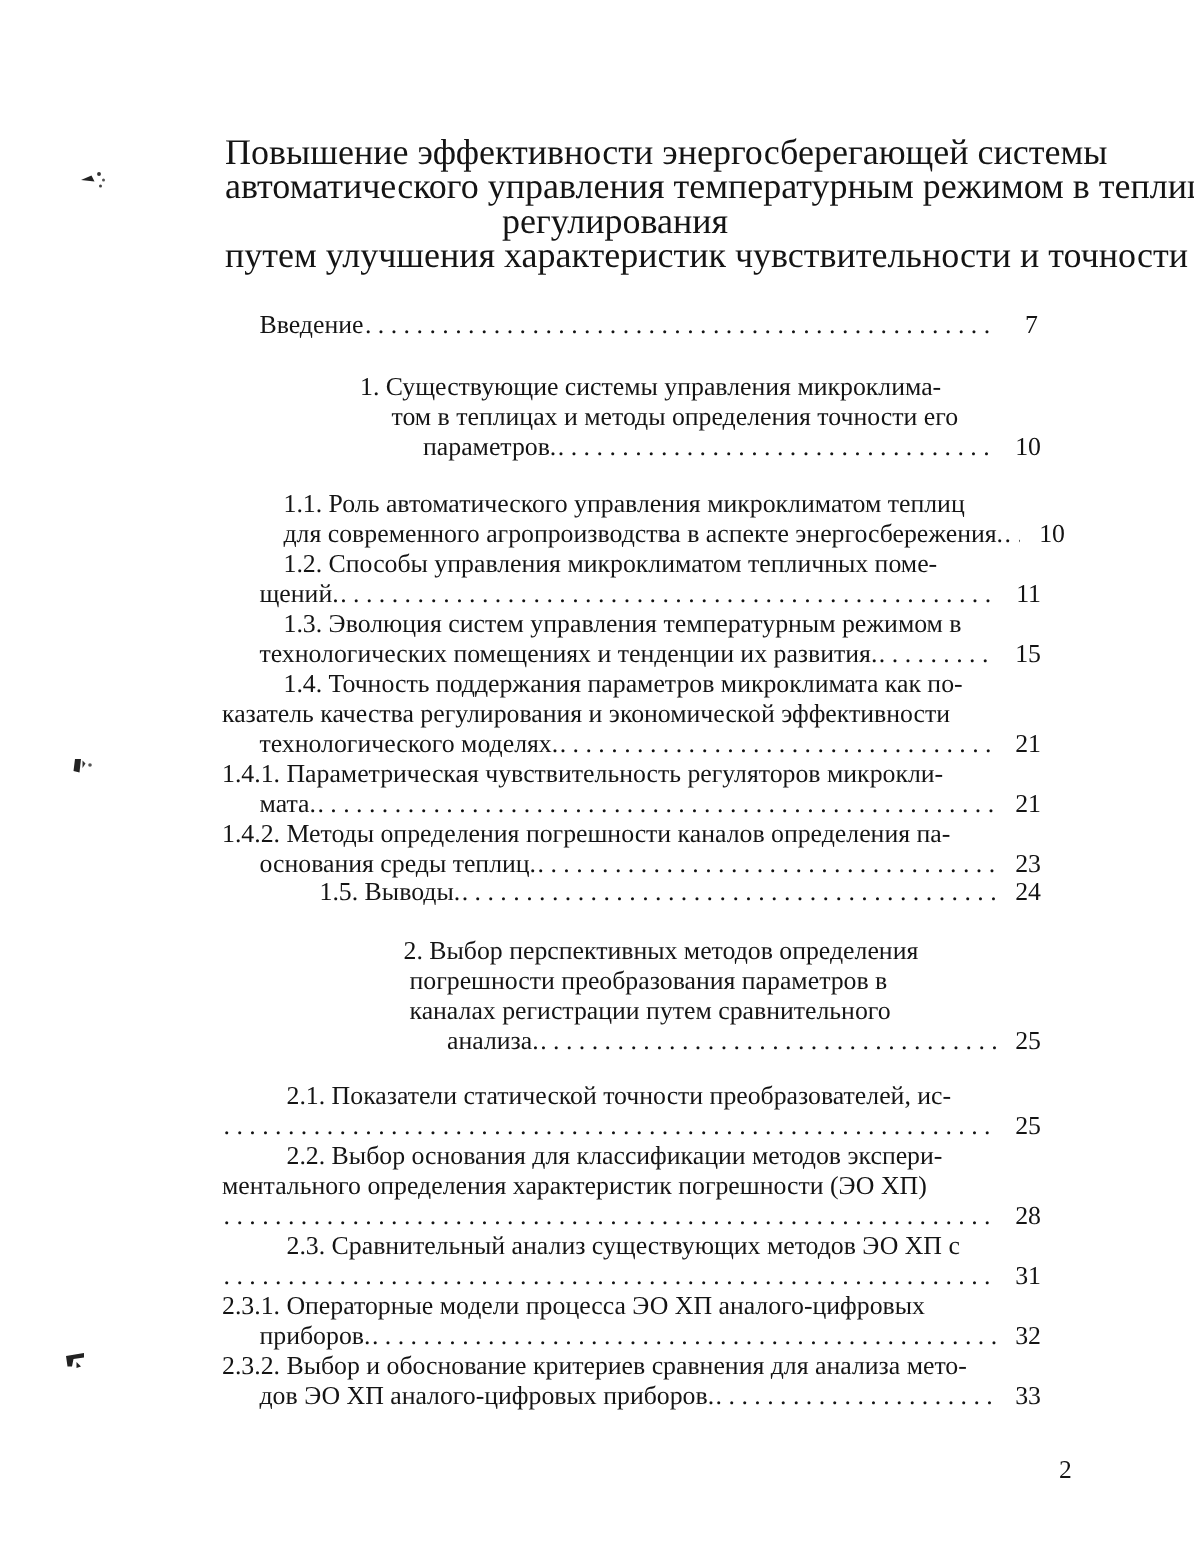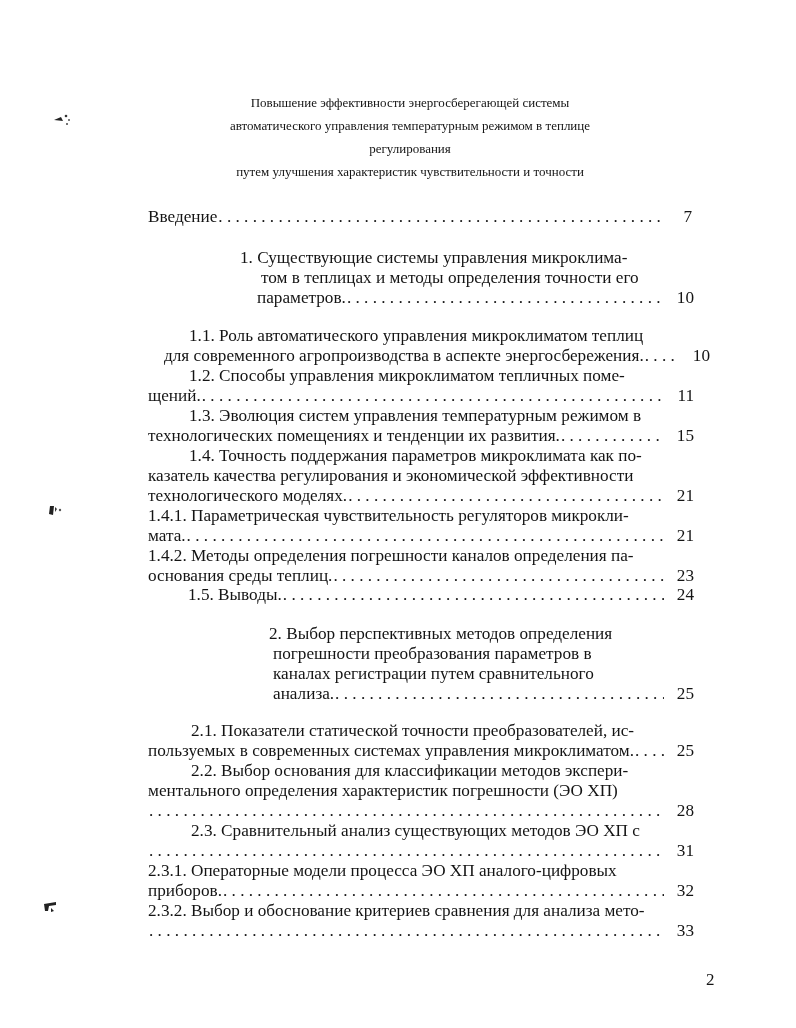--- a/index.html
+++ b/index.html
@@ -4,32 +4,32 @@
 <style>
   html, body { margin: 0; padding: 0; background: #ffffff; }
   body {
     width: 796px; height: 1028px; position: relative; overflow: hidden;
     font-family: "Liberation Serif", "DejaVu Serif", serif;
     color: #141414;
     font-size: 17.2px;
   }
   .title {
     position: absolute; left: 150px; top: 91px; width: 520px;
-    text-align: center; line-height: 23px; font-size: 13px;
+    text-align: center; line-height: 23px; font-size: 24px;
   }
   .title div { white-space: nowrap; }
   .toc { position: absolute; left: 0; top: 0; }
   .line {
     position: absolute; white-space: nowrap; line-height: 20px;
   }
   .entry-row {
     position: absolute; display: flex; align-items: baseline; line-height: 20px;
     white-space: nowrap;
   }
-  .entry-row .txt { flex: 0 0 auto; }
+  .entry-row .txt { flex: 0 0 auto; margin-left: 25px; }
   .entry-row .dots {
     flex: 1 1 auto; overflow: hidden; letter-spacing: 3.2px; margin-left: 1px;
   }
   .entry-row .dots::before {
     content: ". . . . . . . . . . . . . . . . . . . . . . . . . . . . . . . . . . . . . . . . . . . . . . . . . . . . . . . . . . . . . . . . . . . . . . . . . . . . . . . . . . . . . . . . . . . . . . . . ";
     letter-spacing: 0;
   }
   .entry-row .pg { flex: 0 0 auto; text-align: right; width: 30px; }
   .mark {
     position: absolute; width: 22px; height: 14px;
@@ -133,21 +133,20 @@
   <div class="line" style="left:273px;top:644px">погрешности преобразования параметров в</div>
   <div class="line" style="left:273px;top:664px">каналах  регистрации путем сравнительного</div>
   <div class="entry-row" style="left:273px;top:684px;width:421px">
     <span class="txt">анализа.</span>
     <span class="dots"></span>
     <span class="pg">25</span>
   </div>
 
   <div class="line" style="left:191px;top:721px">2.1. Показатели статической точности преобразователей, ис-</div>
   <div class="entry-row" style="left:148px;top:741px;width:546px">
-    <span class="txt">пользуемых  в современных  системах управления микроклиматом.</span>
     <span class="dots"></span>
     <span class="pg">25</span>
   </div>
 
   <div class="line" style="left:191px;top:761px">2.2. Выбор основания для классификации методов экспери-</div>
   <div class="line" style="left:148px;top:781px">ментального определения характеристик погрешности (ЭО ХП)</div>
   <div class="entry-row" style="left:148px;top:801px;width:546px">
     <span class="dots"></span>
     <span class="pg">28</span>
   </div>
@@ -160,18 +159,19 @@
 
   <div class="line" style="left:148px;top:861px">2.3.1. Операторные модели процесса ЭО ХП аналого-цифровых</div>
   <div class="entry-row" style="left:148px;top:881px;width:546px">
     <span class="txt">приборов.</span>
     <span class="dots"></span>
     <span class="pg">32</span>
   </div>
 
   <div class="line" style="left:148px;top:901px">2.3.2. Выбор и обоснование критериев сравнения для анализа мето-</div>
   <div class="entry-row" style="left:148px;top:921px;width:546px">
+    <span class="txt">дов ЭО ХП аналого-цифровых приборов.</span>
     <span class="dots"></span>
     <span class="pg">33</span>
   </div>
 </div>
 
 <div class="page-num">2</div>
 
 </body></html>

